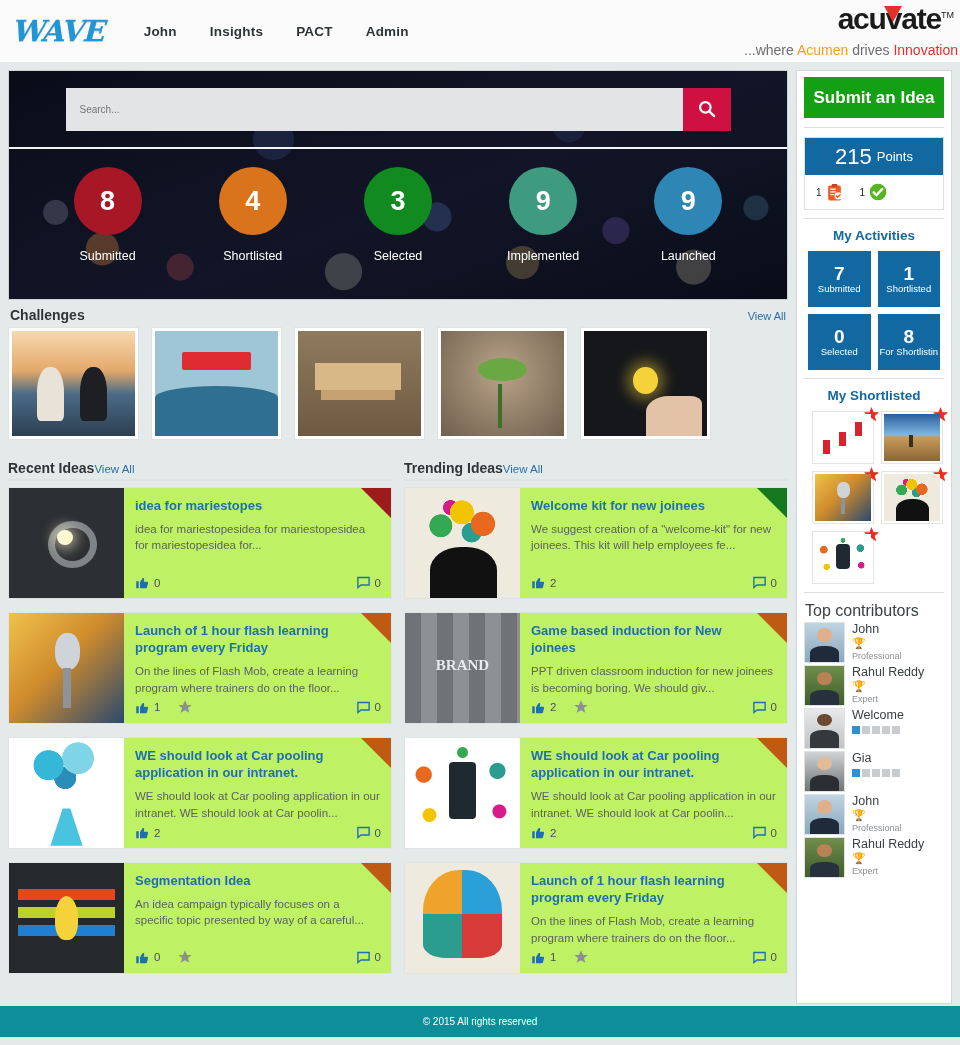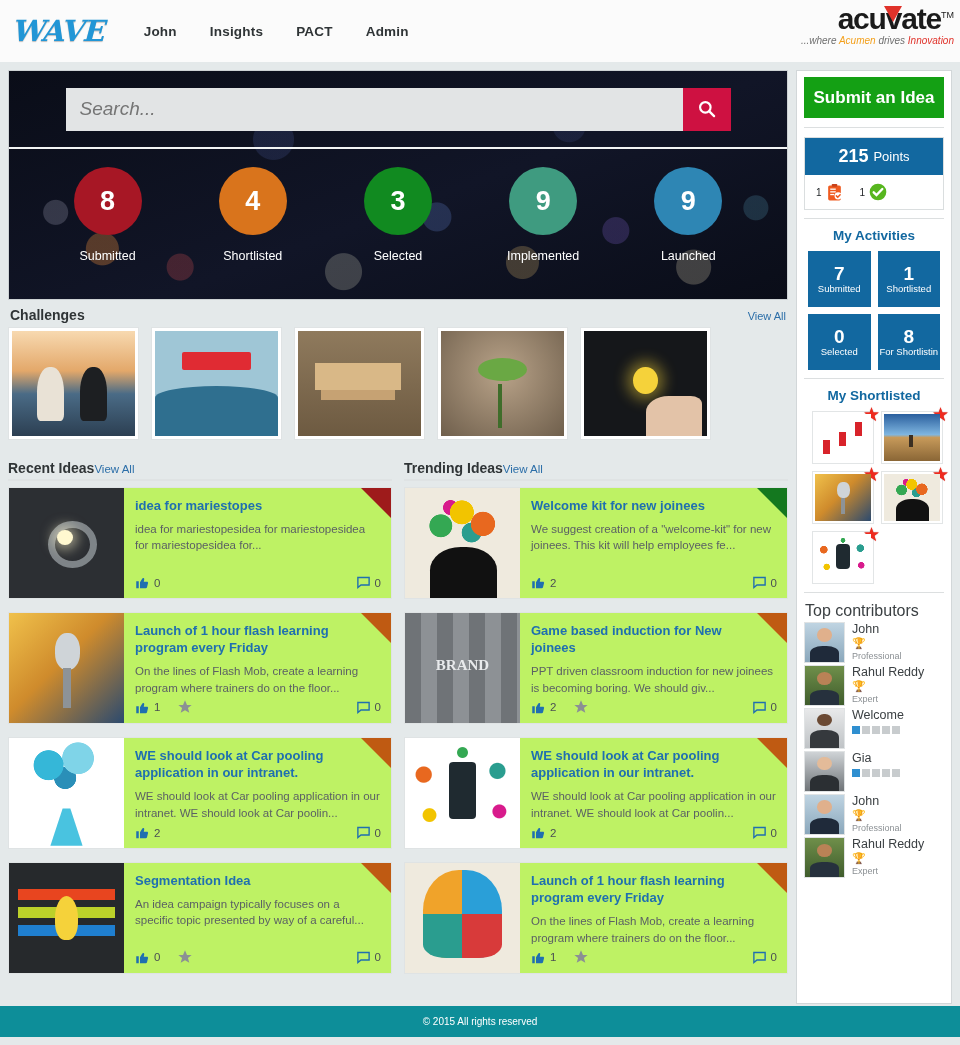--- a/index.html
+++ b/index.html
@@ -46,22 +46,22 @@
     display: inline-block; position: relative; color: #1b1b1b;
   }
   .brand-tri {
     position: absolute; left: 50%; top: 2px; transform: translateX(-50%);
     width: 0; height: 0;
     border-left: 9px solid transparent;
     border-right: 9px solid transparent;
     border-top: 16px solid #e0322a;
   }
   .brand-tag {
-    font-size: 10px; font-style: italic; color: #6e6e6e;
-    margin-top: 1px; white-space: nowrap;
+    font-size: 14px; color: #6e6e6e;
+    margin-top: 8px; white-space: nowrap;
   }
   .brand-tag .amber { color: #f3a01c; }
   .brand-tag .red { color: #e0322a; }
 
   
   .page {
     display: flex; gap: 8px;
     padding: 8px 8px 0 8px;
     height: 942px;
   }
@@ -82,23 +82,22 @@
   .hero-search {
     height: 78px; display: flex; align-items: center;
     justify-content: center;
     border-bottom: 2px solid #f2f4f4;
     position: relative; z-index: 2;
   }
   .search-wrap { display: flex; width: 665px; height: 43px; }
   .search-input {
     flex: 1; background: #e2e4e5; border: none; outline: none;
     font-family: "Liberation Sans", sans-serif;
-    font-size: 19px; color: #c2410c;
+    font-size: 10px; color: #c2410c;
     padding: 0 14px;
-    font-style: italic;
   }
   .search-btn {
     width: 48px; background: #ce1141; border: none;
     display: flex; align-items: center; justify-content: center;
     cursor: pointer;
   }
 
   .hero-stats {
     height: 150px; display: flex; align-items: flex-start;
     justify-content: space-around;
@@ -205,21 +204,21 @@
     font-size: 17px; font-weight: bold; cursor: pointer;
     margin-bottom: 9px;
   }
   .hr { height: 1px; background: #dcdfe0; margin: 8px 0 9px 0; }
   .points-box { border: 1px solid #dadedf; }
   .points-head {
     background: #1268a0; color: #fff; height: 37px;
     display: flex; align-items: center; justify-content: center;
     gap: 5px;
   }
-  .points-num { font-size: 18px; font-weight: bold; }
+  .points-num { font-size: 22px; font-weight: normal; }
   .points-word { font-size: 13px; }
   .badges {
     display: flex; align-items: center; gap: 16px;
     padding: 7px 11px; background: #fff;
   }
   .badge { display: flex; align-items: center; gap: 3px; }
   .badge-n { font-size: 10px; color: #232629; }
 
   .side-title {
     text-align: center; font-size: 13.5px; font-weight: bold;

